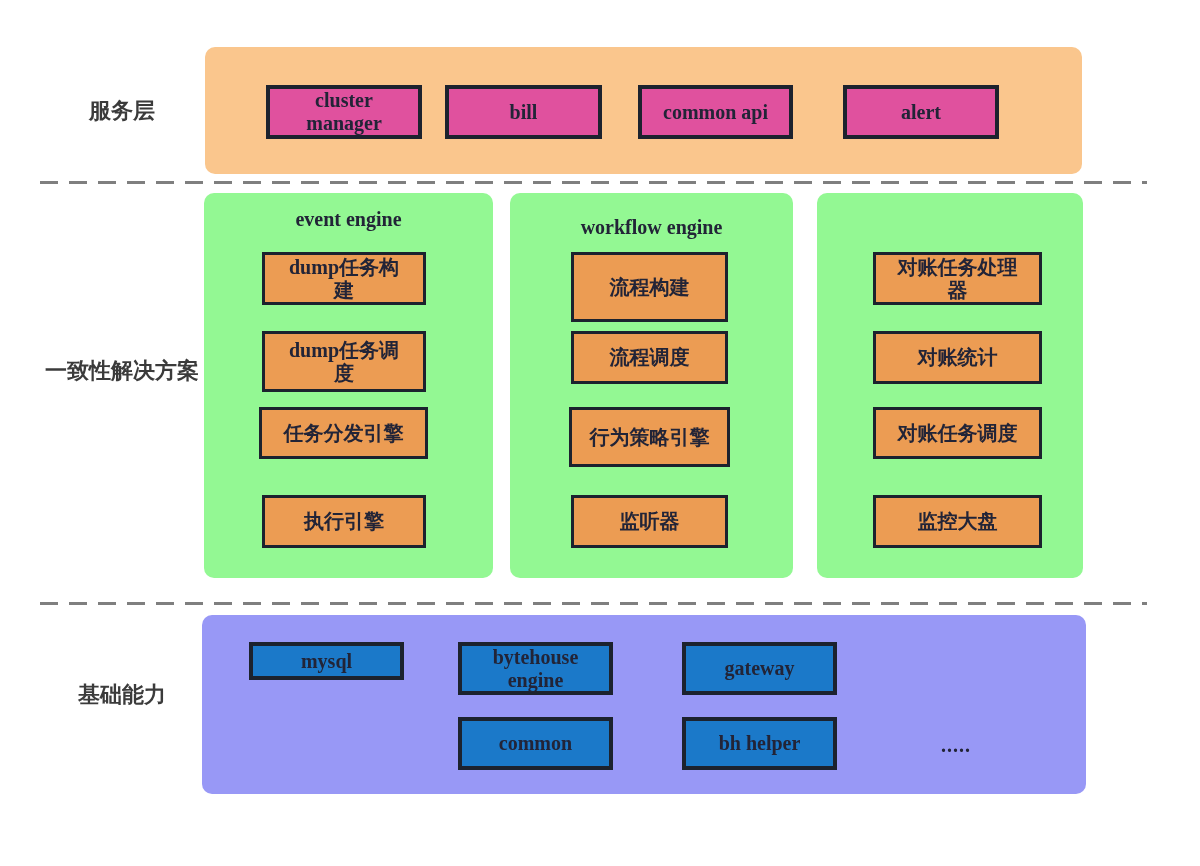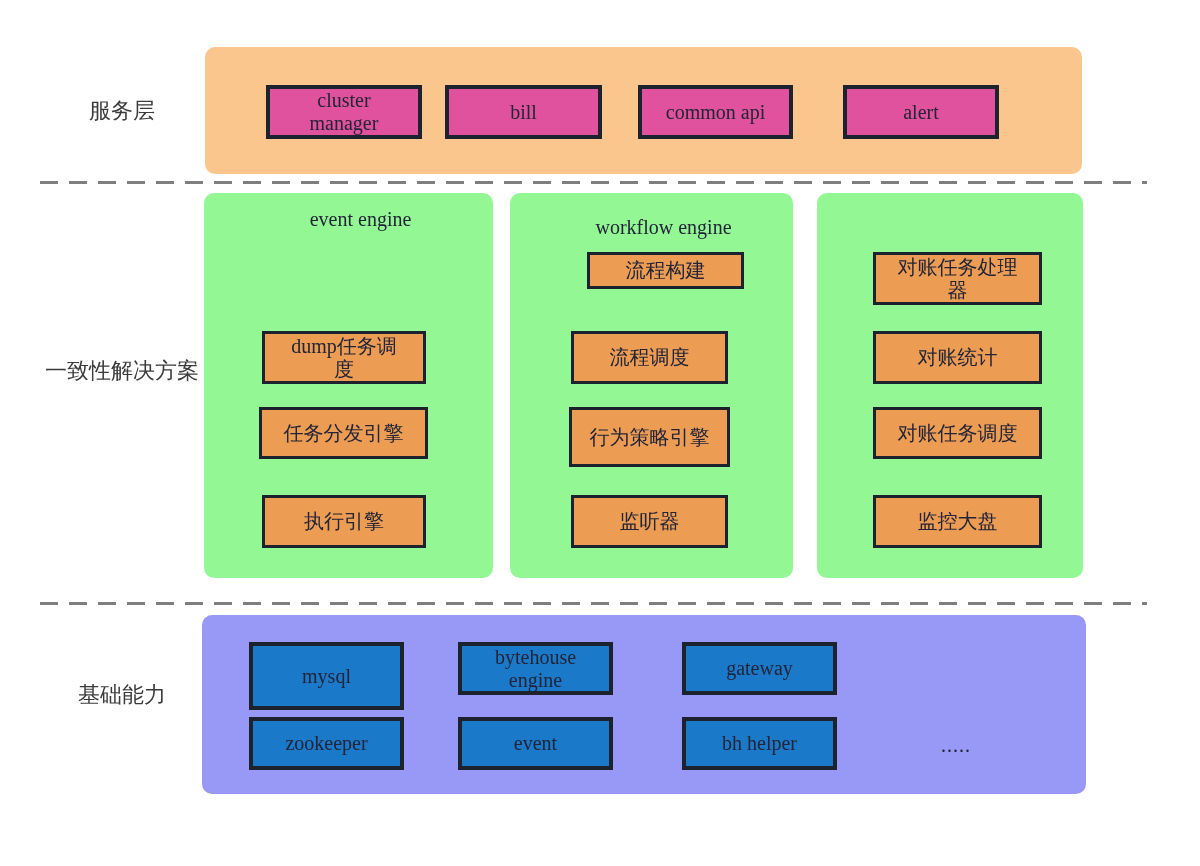--- a/index.html
+++ b/index.html
@@ -1,26 +1,26 @@
 <!DOCTYPE html>
 <html><head>
 <meta charset="utf-8">
 <style>
   html,body{margin:0;padding:0;background:#ffffff;}
   .canvas{
     position:relative;width:1200px;height:866px;background:#ffffff;
-    font-family:"Liberation Serif","DejaVu Serif",serif;overflow:hidden;
+    font-family:"Liberation Serif","DejaVu Serif",serif;overflow:hidden;font-weight:bold;
   }
   .side-label{
     position:absolute;left:0;width:244px;text-align:center;
     font-size:22px;line-height:26px;color:#3b3b3b;
   }
   .panel{position:absolute;border-radius:10px;}
   .panel-title{
-    position:absolute;text-align:center;font-size:20px;line-height:26px;color:#222437;padding-left:12px;
+    position:absolute;text-align:center;font-size:20px;line-height:26px;color:#222437;
   }
   .box{
     position:absolute;display:flex;align-items:center;justify-content:center;
     text-align:center;white-space:pre-line;font-size:20px;line-height:1.15;
     color:#222437;box-sizing:border-box;
   }
   .box-service{background:var(--service-box);border:4px solid var(--box-border);}
   .box-consistency{background:var(--consistency-box);border:3px solid var(--box-border);}
   .box-infra{background:var(--infra-box);border:4px solid var(--box-border);}
   .dashline{
@@ -51,46 +51,47 @@
 
   <div class="side-label" style="top:358px">一致性解决方案</div>
 
   <div class="panel" style="left:204px;top:193px;width:289px;height:385px;background:var(--consistency-panel)"></div>
   <div class="panel" style="left:510px;top:193px;width:283px;height:385px;background:var(--consistency-panel)"></div>
   <div class="panel" style="left:817px;top:193px;width:266px;height:385px;background:var(--consistency-panel)"></div>
 
   <div class="panel-title" style="left:204px;top:206px;width:289px">event engine</div>
   <div class="panel-title" style="left:510px;top:214px;width:283px">workflow engine</div>
 
-  <div class="box box-consistency" style="left:262px;top:331px;width:164px;height:53px">dump任务调
+  <div class="box box-consistency" style="left:262px;top:252px;width:164px;height:53px">dump任务构
+建</div>
+  <div class="box box-consistency" style="left:262px;top:331px;width:164px;height:61px">dump任务调
 度</div>
   <div class="box box-consistency" style="left:259px;top:407px;width:169px;height:52px">任务分发引擎</div>
   <div class="box box-consistency" style="left:262px;top:495px;width:164px;height:53px">执行引擎</div>
 
-  <div class="box box-consistency" style="left:587px;top:252px;width:157px;height:37px">流程构建</div>
+  <div class="box box-consistency" style="left:571px;top:252px;width:157px;height:70px">流程构建</div>
   <div class="box box-consistency" style="left:571px;top:331px;width:157px;height:53px">流程调度</div>
   <div class="box box-consistency" style="left:569px;top:407px;width:161px;height:60px">行为策略引擎</div>
   <div class="box box-consistency" style="left:571px;top:495px;width:157px;height:53px">监听器</div>
 
   <div class="box box-consistency" style="left:873px;top:252px;width:169px;height:53px">对账任务处理
 器</div>
   <div class="box box-consistency" style="left:873px;top:331px;width:169px;height:53px">对账统计</div>
   <div class="box box-consistency" style="left:873px;top:407px;width:169px;height:52px">对账任务调度</div>
   <div class="box box-consistency" style="left:873px;top:495px;width:169px;height:53px">监控大盘</div>
 
   <div class="dashline" style="left:40px;top:602px;width:1107px"></div>
 
   <div class="side-label" style="top:682px">基础能力</div>
 
   <div class="panel" style="left:202px;top:615px;width:884px;height:179px;background:var(--infra-panel)"></div>
 
-  <div class="box box-infra" style="left:249px;top:642px;width:155px;height:68px">mysql</div>
+  <div class="box box-infra" style="left:249px;top:642px;width:155px;height:38px">mysql</div>
   <div class="box box-infra" style="left:458px;top:642px;width:155px;height:53px">bytehouse
 engine</div>
   <div class="box box-infra" style="left:682px;top:642px;width:155px;height:53px">gateway</div>
 
-  <div class="box box-infra" style="left:249px;top:717px;width:155px;height:53px">zookeeper</div>
-  <div class="box box-infra" style="left:458px;top:717px;width:155px;height:53px">event</div>
+  <div class="box box-infra" style="left:458px;top:717px;width:155px;height:53px">common</div>
   <div class="box box-infra" style="left:682px;top:717px;width:155px;height:53px">bh helper</div>
 
   <div class="ellipsis" style="left:878px;top:732px;width:156px;height:26px">.....</div>
 
 </div>
 
 </body></html>

